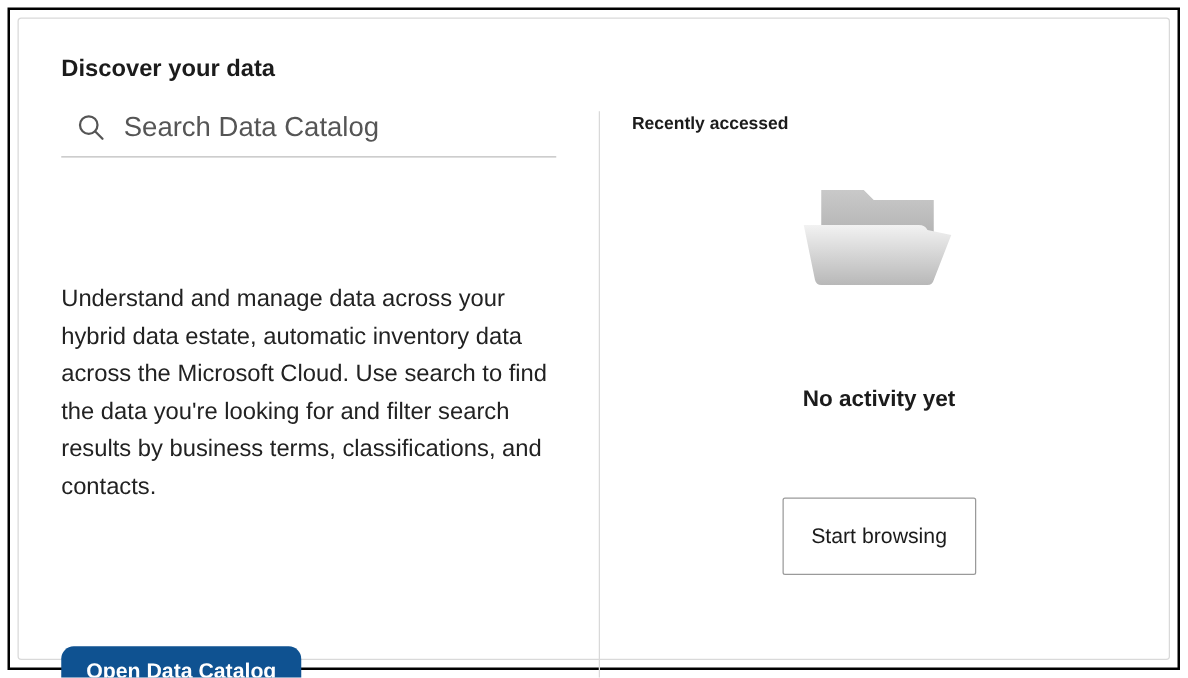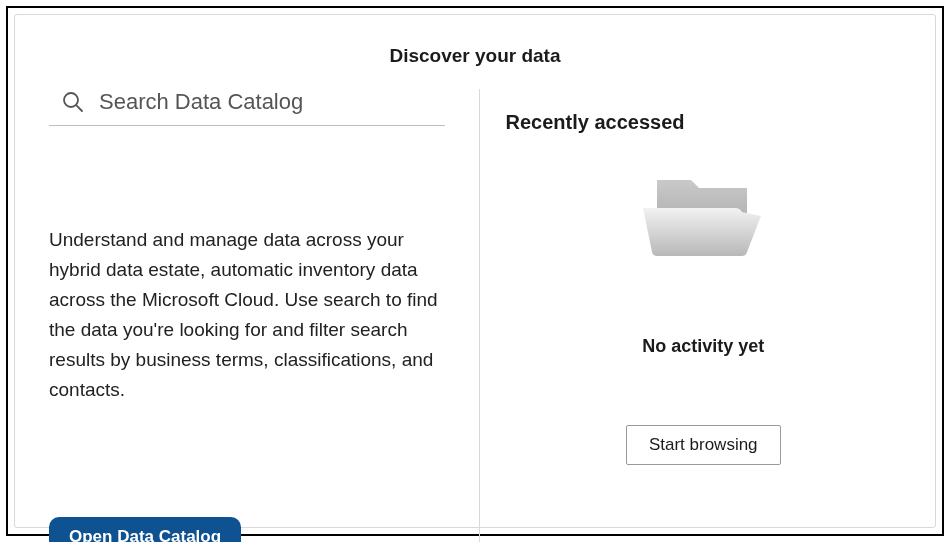--- a/index.html
+++ b/index.html
@@ -24,21 +24,20 @@
       border-radius: 3px;
       display: flex;
       flex-direction: column;
       padding: 30px 34px 26px 34px;
     }
     .card-title {
       font-size: 19px;
       font-weight: 600;
       color: #1b1b1b;
       margin-bottom: 22px;
-      text-align: center;
     }
     .columns {
       display: flex;
       flex: 1;
       gap: 0;
     }
     .col-left {
       flex: 1;
       padding-right: 34px;
       display: flex;
@@ -97,25 +96,25 @@
       border: none;
       font-size: 17px;
       font-weight: 700;
       padding: 10px 20px;
       border-radius: 10px;
       cursor: pointer;
       font-family: inherit;
       width: fit-content;
     }
     .right-heading {
-      font-size: 20px;
+      font-size: 14px;
       font-weight: 600;
       color: #1b1b1b;
       margin-bottom: 32px;
-      margin-top: 22px;
+      margin-top: 1px;
     }
     .empty-state {
       display: flex;
       flex-direction: column;
       align-items: center;
       gap: 40px;
     }
     .folder-icon {
       margin-bottom: 22px;
     }
@@ -124,21 +123,21 @@
       font-weight: 600;
       color: #1b1b1b;
       margin-bottom: 28px;
     }
     .secondary-btn {
       background: #ffffff;
       color: #1b1b1b;
       border: 1px solid #9a9a9a;
       font-size: 17px;
       font-weight: 400;
-      padding: 9px 22px;
+      padding: 20px 22px;
       border-radius: 2px;
       cursor: pointer;
       font-family: inherit;
     }
   </style>
 </head>
 <body>
 
 <div class="outer-frame">
   <div class="card">

